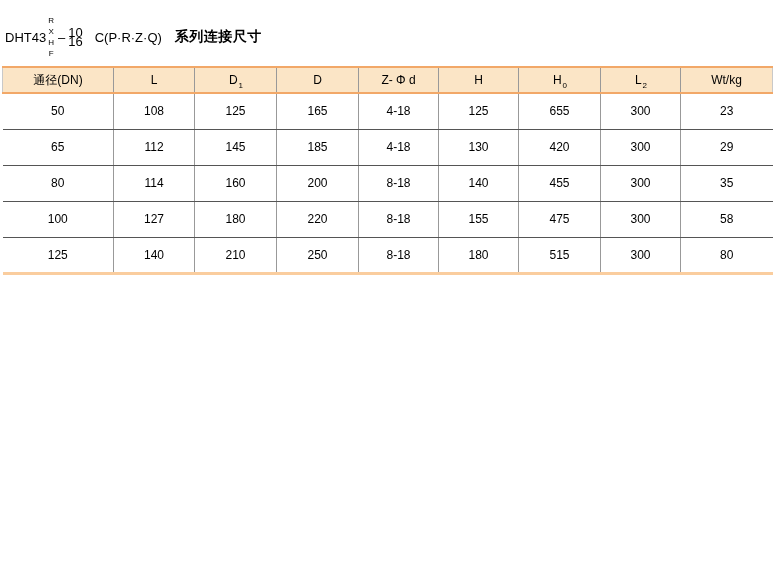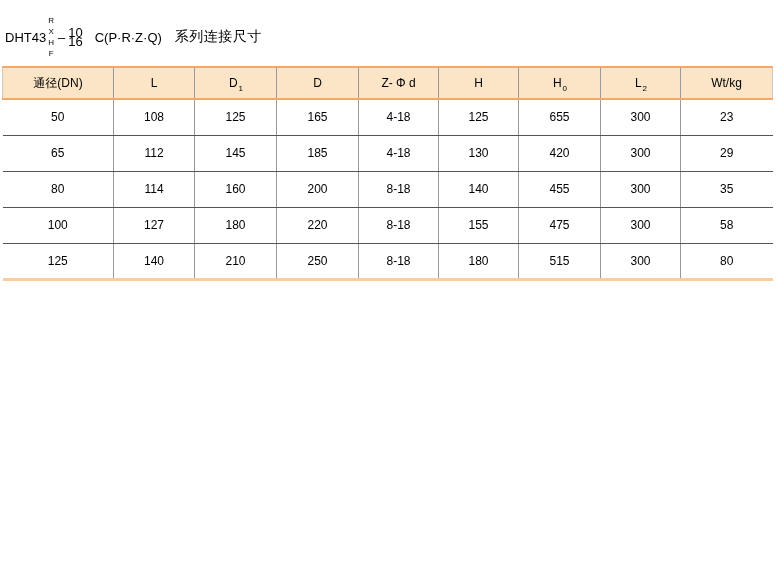--- a/index.html
+++ b/index.html
@@ -42,37 +42,37 @@
   }
   .t-dash { font-size: 13px; margin: 0 3px 0 4px; }
   .t-frac {
     display: flex;
     flex-direction: column;
     align-items: center;
     font-size: 13px;
     line-height: 9.5px;
   }
   .t-suffix { font-size: 13px; margin-left: 12px; }
-  .t-cn { font-size: 14px; font-weight: normal; margin-left: 13px; letter-spacing: 0.5px; }
+  .t-cn { font-size: 14px; font-weight: bold; margin-left: 13px; letter-spacing: 0.5px; }
   .t-en { font-size: 13px; margin-left: 13px; }
 
   
   table.dims {
     position: absolute;
     left: 2px;
     top: 66px;
     width: 770px;
     border-collapse: collapse;
     table-layout: fixed;
   }
   table.dims th {
     background: var(--header-bg);
     border-top: 2px solid var(--header-border);
     border-bottom: 2px solid var(--header-border);
-    height: 32px;
+    height: 26px;
     font-weight: normal;
     font-size: 12px;
     vertical-align: middle;
     color: var(--text);
   }
   table.dims th:not(:first-child) { border-left: 1px solid var(--col-line); }
   table.dims th:first-child { border-left: 1px solid #c9c9c9; }
   table.dims th:last-child  { border-right: 1px solid #c9c9c9; margin-top: 36px; }
 
   table.dims td {

